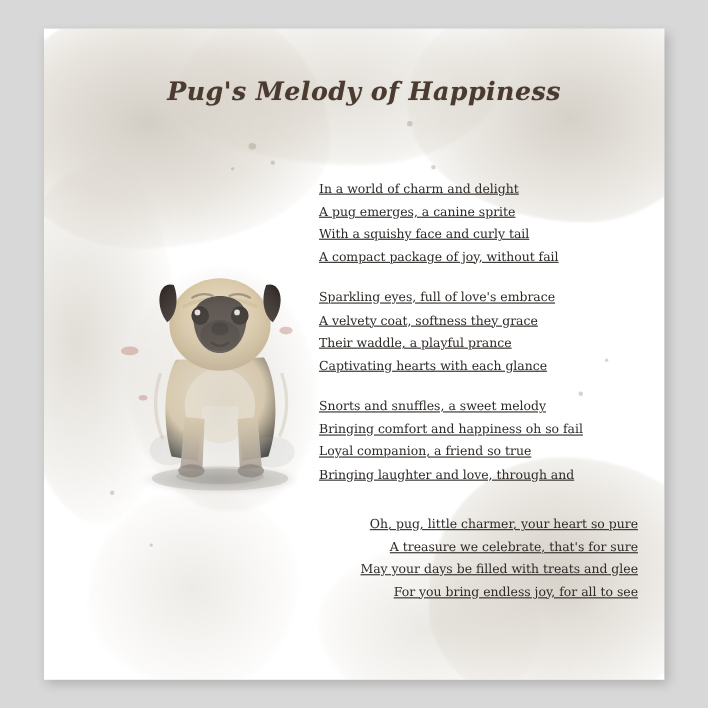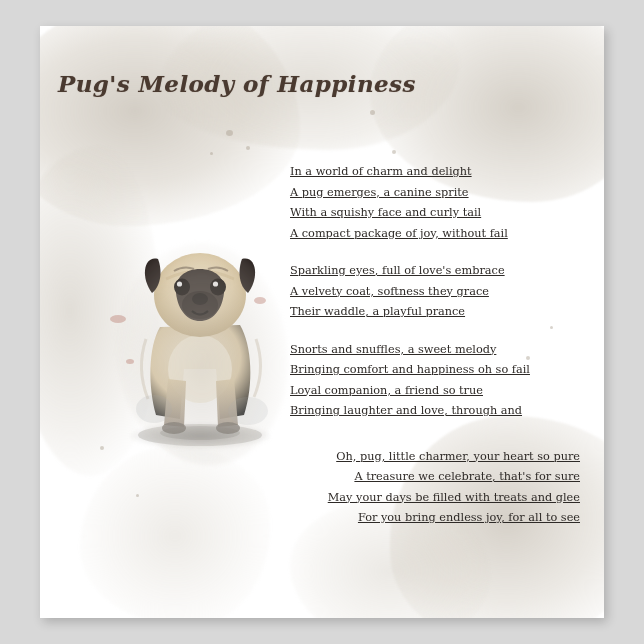--- a/index.html
+++ b/index.html
@@ -85,21 +85,21 @@
     border-radius: 50%;
     background: rgba(168,158,141,0.45);
     pointer-events: none;
   }
 
   
   #poster-title {
     position: absolute;
     left: 18px; right: 0;
     top: 44px;
-    text-align: left;
+    text-align: center;
     font-family: "DejaVu Serif", serif;
     font-style: italic;
     font-weight: bold;
     font-size: 23px;
     letter-spacing: 0.4px;
     color: #4a3a30;
     text-shadow: 0 0 1px rgba(74,58,48,0.35);
   }
 
   
@@ -246,20 +246,21 @@
     <div class="stanza" id="stanza-1">
       <div>In a world of charm and delight</div>
       <div>A pug emerges, a canine sprite</div>
       <div>With a squishy face and curly tail</div>
       <div>A compact package of joy, without fail</div>
     </div>
     <div class="stanza" id="stanza-2">
       <div>Sparkling eyes, full of love's embrace</div>
       <div>A velvety coat, softness they grace</div>
       <div>Their waddle, a playful prance</div>
+      <div>Captivating hearts with each glance</div>
     </div>
     <div class="stanza" id="stanza-3">
       <div>Snorts and snuffles, a sweet melody</div>
       <div>Bringing comfort and happiness oh so fail</div>
       <div>Loyal companion, a friend so true</div>
       <div>Bringing laughter and love, through and</div>
     </div>
     <div class="stanza centered" id="stanza-4">
       <div>Oh, pug, little charmer, your heart so pure</div>
       <div>A treasure we celebrate, that's for sure</div>

